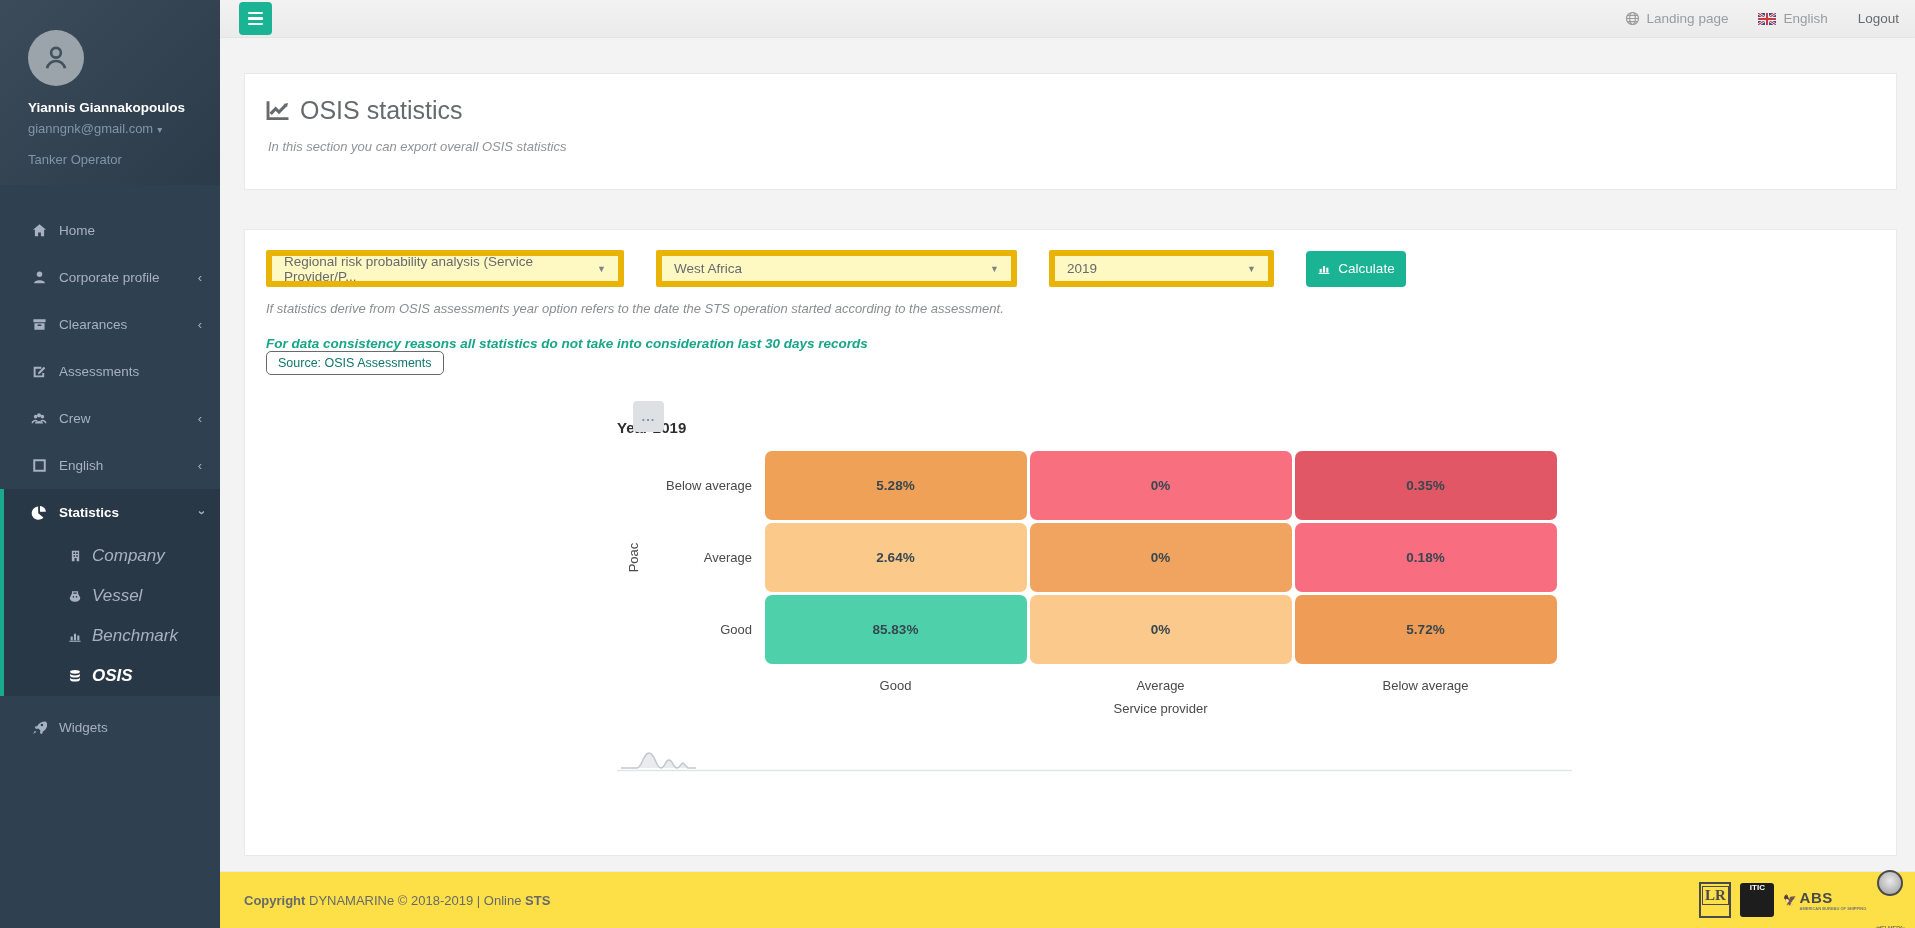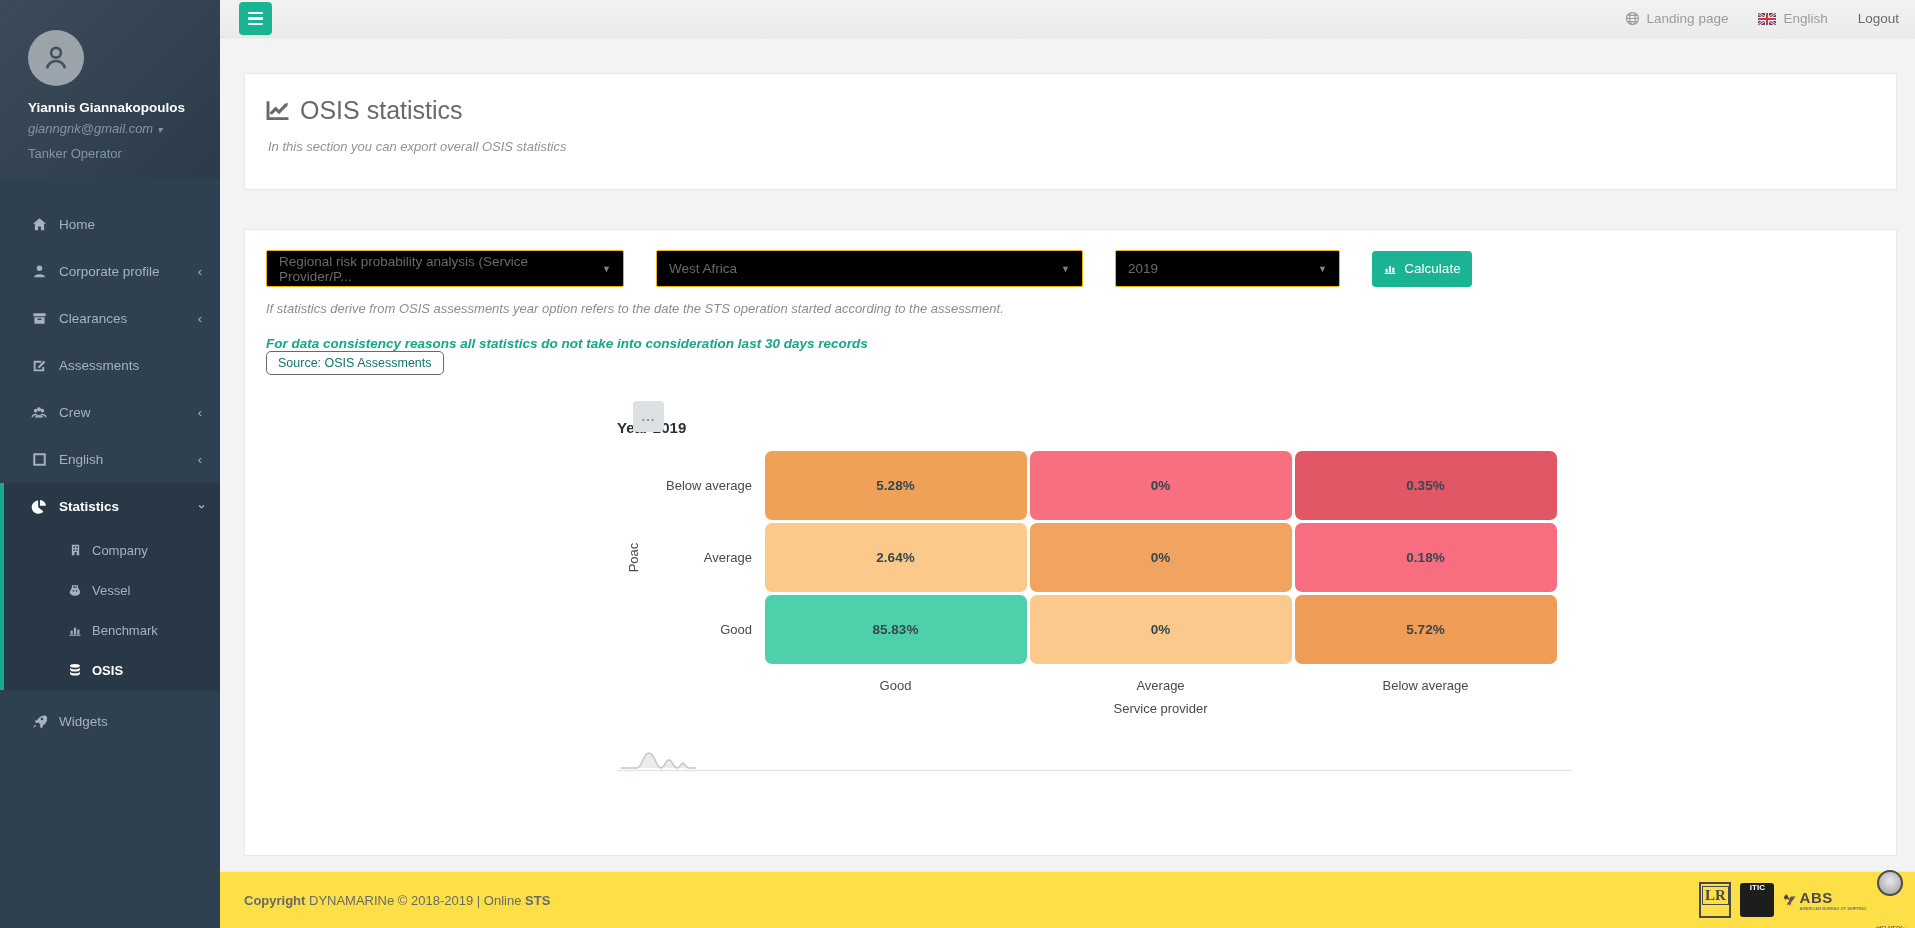--- a/index.html
+++ b/index.html
@@ -4,32 +4,32 @@
 <style>
   * { margin:0; padding:0; box-sizing:border-box; }
   html,body { width:1915px; height:928px; font-family:"Liberation Sans", sans-serif; }
   .app { position:relative; width:1915px; height:928px; background:#f3f3f4; overflow:hidden; }
 
   
   .sidebar { position:absolute; left:0; top:0; width:220px; height:928px; background:#2f4050; color:#a7b1c2; }
   .profile { padding:30px 0 18px 28px; background:linear-gradient(135deg, rgba(255,255,255,0.06), rgba(0,0,0,0.08)); }
   .avatar { width:56px; height:56px; border-radius:50%; background:#9ba3ab; display:flex; align-items:center; justify-content:center; margin-bottom:14px; }
   .p-name { color:#ffffff; font-weight:bold; font-size:13.5px; margin-bottom:6px; }
-  .p-email { color:#8095a8; font-size:13px; margin-bottom:10px;font-style:italic; }
+  .p-email { color:#8095a8; font-size:13px; margin-bottom:16px; }
   .p-email .caret { display:inline-block; margin-left:4px; font-size:10px; color:#8095a8; }
   .p-role { color:#8095a8; font-size:13px; }
   .nav { margin-top:22px;text-align:right; }
   .nav-item { display:flex; align-items:center; height:47px; padding:0 18px 0 28px; font-size:13.5px; cursor:pointer; position:relative; }
   .nav-item .nav-icon { width:22px; display:inline-flex; justify-content:center; margin-right:9px; color:#a7b1c2; }
   .nav-item .chev { margin-left:auto; font-size:13px; color:#a7b1c2; }
   .chev.down { transform:rotate(-90deg); display:inline-block; }
   .nav-active-block { background:#293846; border-left:4px solid #19aa8d; }
   .nav-active-block .nav-item.parent { padding-left:24px; color:#ffffff; font-weight:bold; }
   .nav-active-block .nav-item.parent .nav-icon { color:#ffffff; }
-  .subnav .nav-item { height:40px; padding-left:62px; font-size:13px; }
+  .subnav .nav-item { height:40px; padding-left:62px; font-size:17px;font-style:italic; }
   .subnav .nav-item .nav-icon { width:18px; margin-right:8px; }
   .subnav .nav-item.active { color:#ffffff; font-weight:bold; }
   .subnav .nav-item.active .nav-icon { color:#ffffff; }
   .nav-item.widgets { margin-top:8px; }
 
   
   .topbar { position:absolute; left:220px; top:0; right:0; height:38px;
             background:linear-gradient(180deg,#f2f2f3,#ebebec); border-bottom:1px solid #e4e4e5;
             display:flex; align-items:center; }
   .hamburger { margin-left:19px; width:33px; height:33px; background:#1ab394; border:none; border-radius:4px;
@@ -42,25 +42,25 @@
   
   .main { position:absolute; left:220px; top:55px; right:0; bottom:57px; background:#f3f3f4; }
   .card { background:#ffffff; border:1px solid #e7eaec; }
   .title-card { margin:18px 18px 0 24px; height:117px; padding:22px 0 0 21px; }
   .page-title { display:flex; align-items:center; gap:10px; color:#676a6c; font-size:25px; font-weight:normal; }
   .page-title .ticon { color:#676a6c; display:inline-flex; }
   .page-subtitle { margin:14px 0 0 2px; font-size:13px; font-style:italic; color:#909396; }
 
   .filter-card { margin:39px 18px 0 24px; height:627px; padding:20px 0 0 21px; position:relative; }
   .filters-row { display:flex; align-items:center; gap:32px; }
-  .select { height:37px; background:#000000; border:1px solid #eab308; border-radius:2px;
+  .select { height:37px; background:#fef9c3; border:6px solid #eab308; border-radius:2px;
             display:flex; align-items:center; padding:0 12px; font-size:13.5px; color:#676a6c; cursor:pointer; }
   .select .sel-caret { margin-left:auto; font-size:9px; color:#808486; padding-left:10px; }
   .sel-analysis { width:358px; }
-  .sel-region  { width:427px; }
+  .sel-region  { width:361px; }
   .sel-year    { width:225px; }
   .btn-calculate { height:36px; width:100px; background:#1ab394; color:#ffffff; border:none; border-radius:4px;
                    font-size:13.5px; display:flex; align-items:center; justify-content:center; gap:7px; cursor:pointer; }
   .note1 { margin-top:14px; font-size:13px; font-style:italic; color:#8a8d8f; }
   .note2 { margin-top:20px; font-size:13.5px; font-style:italic; font-weight:bold; color:#18a689; }
   .source-badge { display:inline-block; padding:4px 11px; border:1px solid #676a6c; border-radius:5px;
                   font-size:12.5px; color:#0f766e; background:#ffffff; }
 
   
   .chart-wrap { position:relative; margin:26px 0 0 351px; width:955px; }

